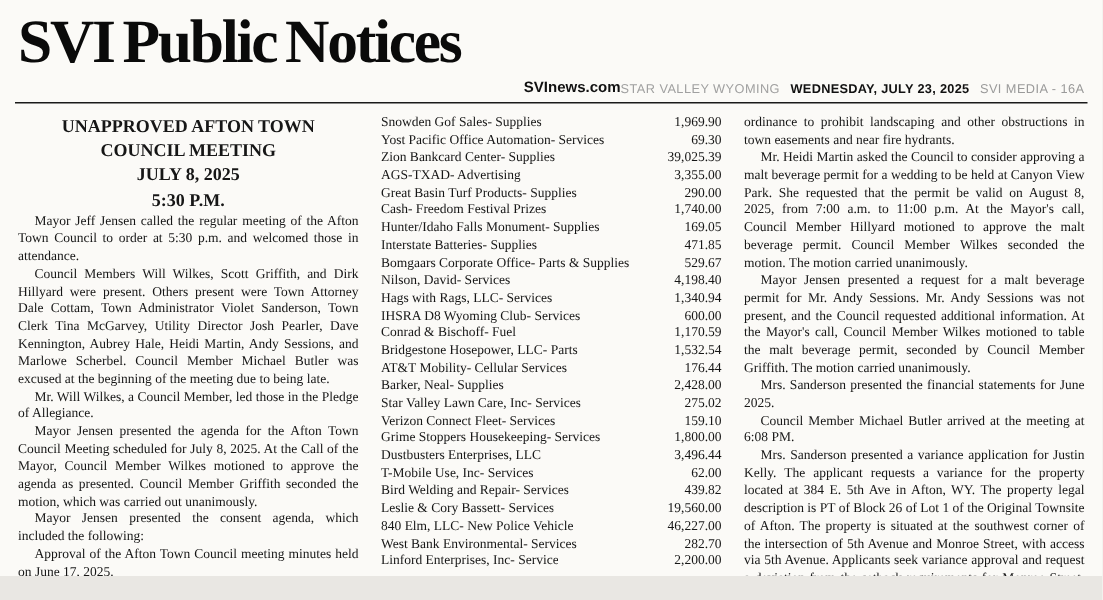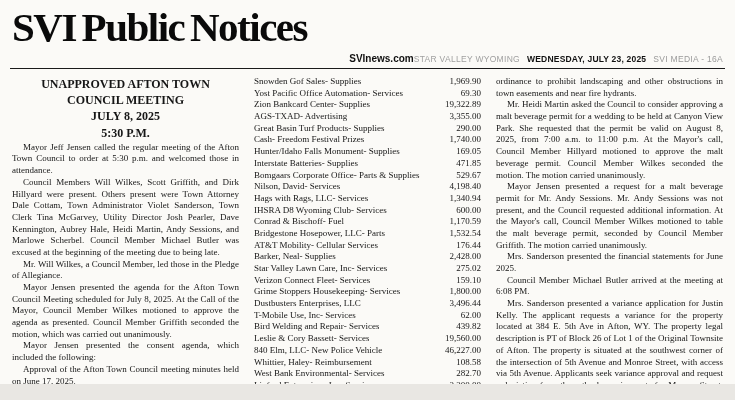--- a/index.html
+++ b/index.html
@@ -137,21 +137,21 @@
             <span class="bill-amt">1,969.90</span>
           </div>
 
           <div class="bill-row">
             <span class="bill-name">Yost Pacific Office Automation- Services</span>
             <span class="bill-amt">69.30</span>
           </div>
 
           <div class="bill-row">
             <span class="bill-name">Zion Bankcard Center- Supplies</span>
-            <span class="bill-amt">19,322.89</span>
+            <span class="bill-amt">39,025.39</span>
           </div>
 
           <div class="bill-row">
             <span class="bill-name">AGS-TXAD- Advertising</span>
             <span class="bill-amt">3,355.00</span>
           </div>
 
           <div class="bill-row">
             <span class="bill-name">Great Basin Turf Products- Supplies</span>
             <span class="bill-amt">290.00</span>
@@ -246,24 +246,20 @@
           <div class="bill-row">
             <span class="bill-name">Leslie &amp; Cory Bassett- Services</span>
             <span class="bill-amt">19,560.00</span>
           </div>
 
           <div class="bill-row">
             <span class="bill-name">840 Elm, LLC- New Police Vehicle</span>
             <span class="bill-amt">46,227.00</span>
           </div>
 
-          <div class="bill-row">
-            <span class="bill-name">Whittier, Haley- Reimbursement</span>
-            <span class="bill-amt">108.58</span>
-          </div>
 
           <div class="bill-row">
             <span class="bill-name">West Bank Environmental- Services</span>
             <span class="bill-amt">282.70</span>
           </div>
 
           <div class="bill-row">
             <span class="bill-name">Linford Enterprises, Inc- Service</span>
             <span class="bill-amt">2,200.00</span>
           </div>

